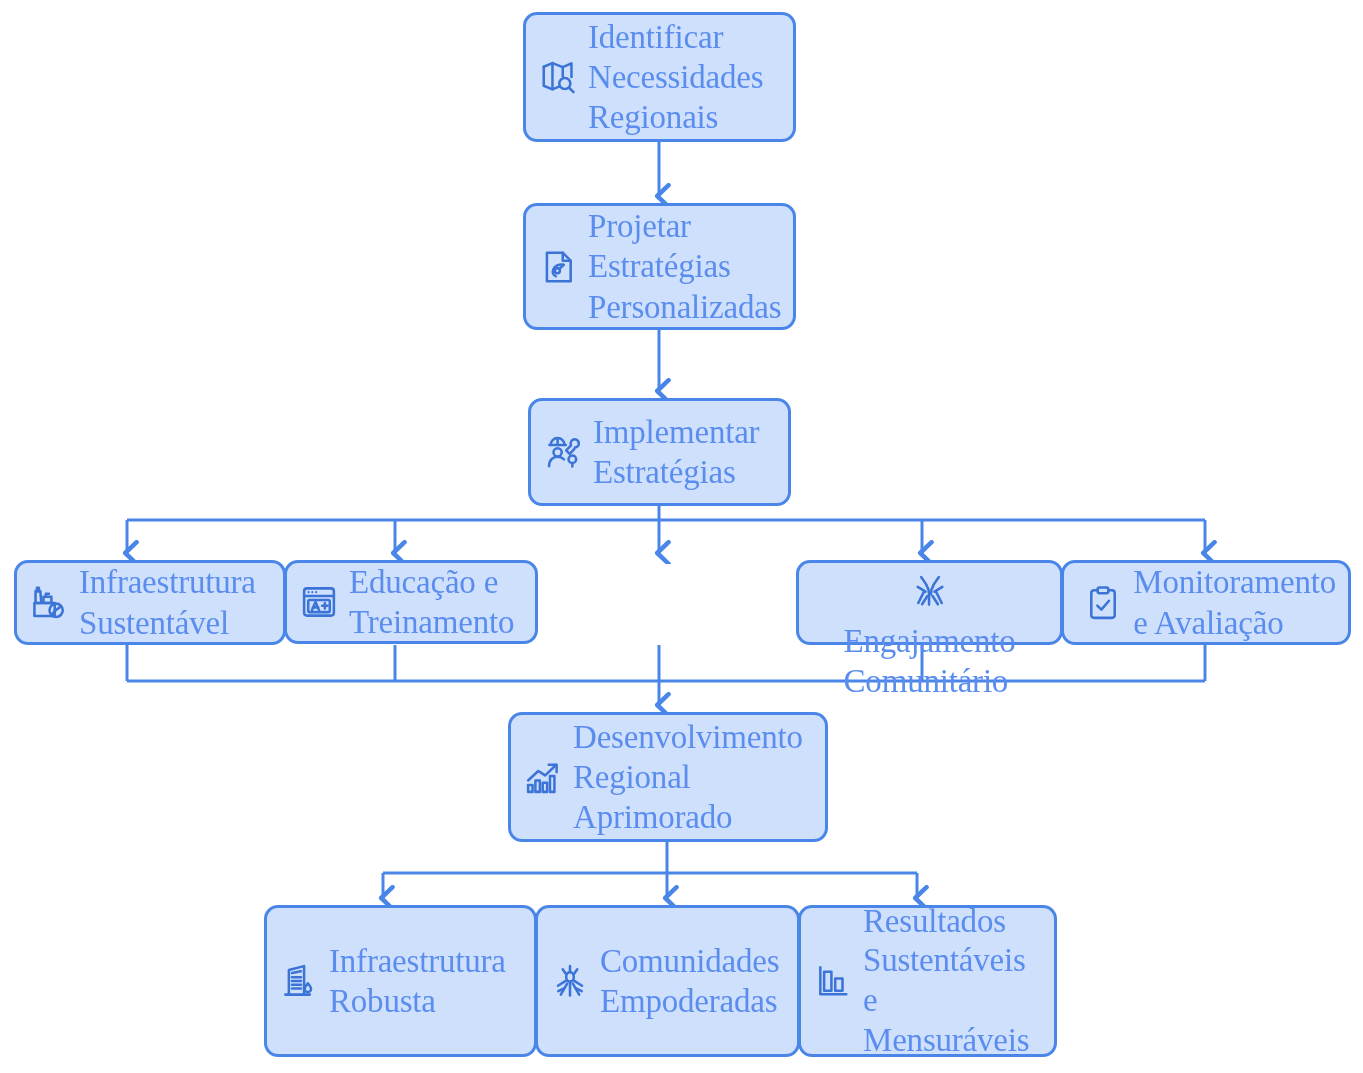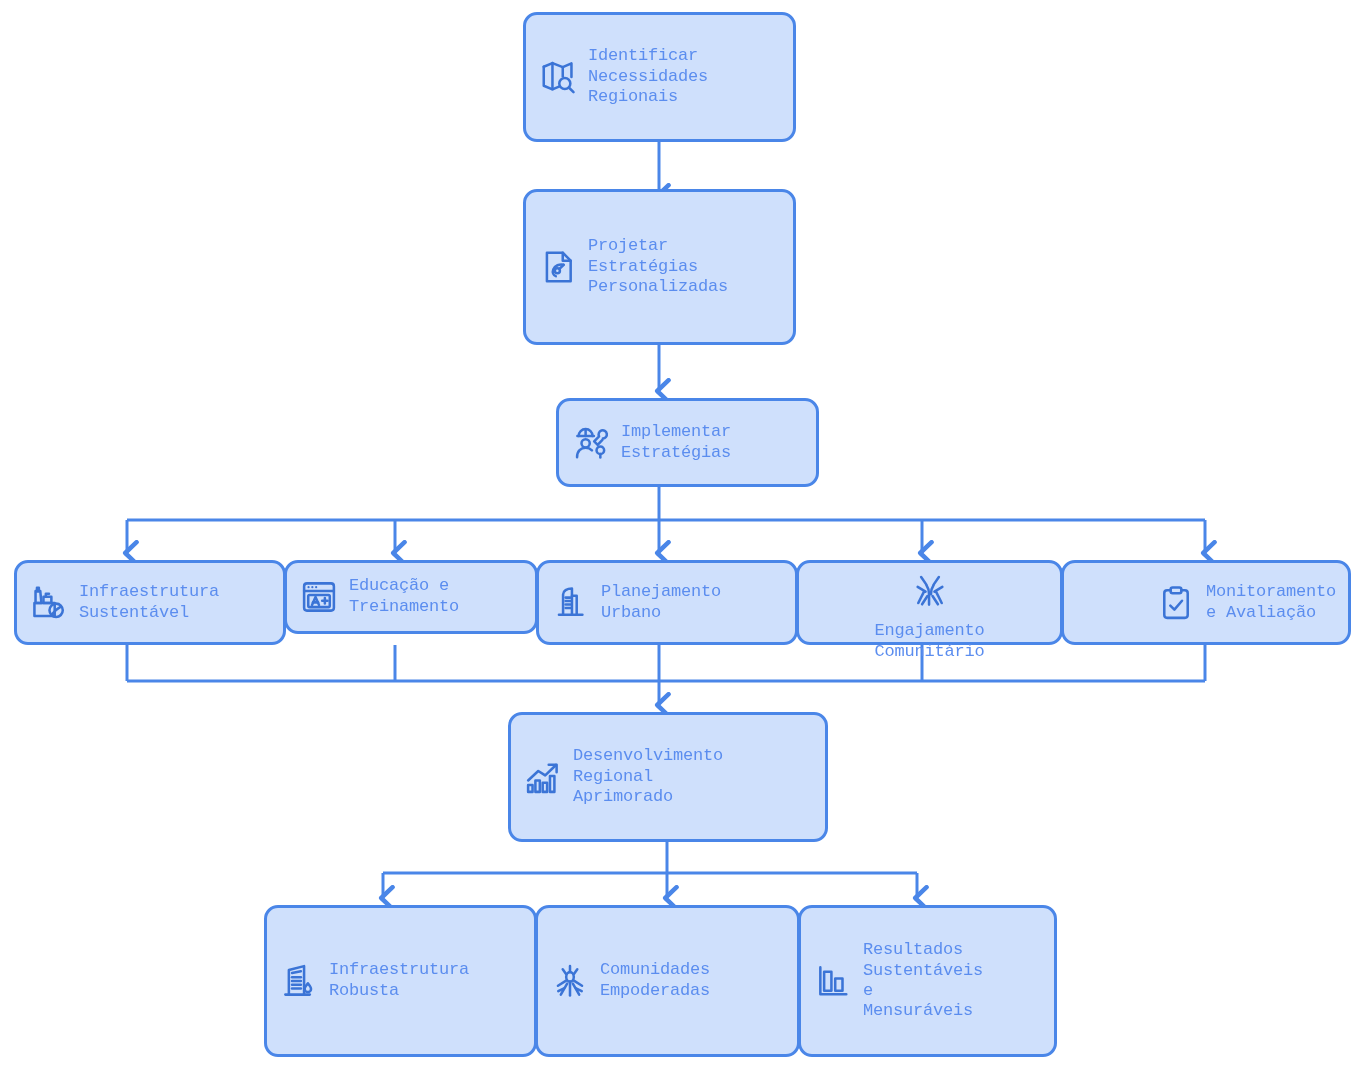--- a/index.html
+++ b/index.html
@@ -56,34 +56,34 @@
     color: #3b74d6;
   }
   .node .node-icon svg {
     width: 38px;
     height: 38px;
     display: block;
   }
 
   .node .node-label {
     color: #5b8def;
-    font-size: 17px;
+    font-size: 33px;
     line-height: 1.22;
-    font-family: Liberation Mono, monospace;
+    font-family: Liberation Serif, serif;
     white-space: pre-line;
     letter-spacing: -0.2px;
   }
 
   
   #node-identificar        { left: 523px;  top: 12px;   width: 273px; height: 130px; }
-  #node-projetar          { left: 523px;  top: 189px;  width: 273px; height: 156px; }
-  #node-implementar       { left: 556px;  top: 398px;  width: 263px; height: 89px;  }
+  #node-projetar          { left: 523px;  top: 203px;  width: 273px; height: 127px; }
+  #node-implementar       { left: 528px;  top: 398px;  width: 263px; height: 108px;  }
 
   #node-infraestrutura-sust { left: 14px;   top: 560px;  width: 272px; height: 85px; }
-  #node-educacao           { left: 284px;  top: 560px;  width: 254px; height: 74px; }
+  #node-educacao           { left: 284px;  top: 560px;  width: 254px; height: 84px; }
   #node-planejamento       { left: 536px;  top: 560px;  width: 262px; height: 85px; }
   #node-engajamento        { left: 796px;  top: 560px;  width: 267px; height: 85px; flex-direction: column; }
   #node-monitoramento      { left: 1061px; top: 560px;  width: 290px; height: 85px; justify-content: flex-end; }
 
   #node-desenvolvimento    { left: 508px;  top: 712px;  width: 320px; height: 130px; }
 
   #node-infra-robusta      { left: 264px;  top: 905px;  width: 273px; height: 152px; }
   #node-comunidades        { left: 535px;  top: 905px;  width: 265px; height: 152px; }
   #node-resultados         { left: 798px;  top: 905px;  width: 259px; height: 152px; }
 
@@ -208,35 +208,20 @@
         <rect x="5.2" y="10.8" width="13.6" height="7.6" rx="0.8"></rect>
         <path d="M7.6 17 L9.8 12 L12 17"></path>
         <path d="M8.2 15.4 L11.4 15.4"></path>
         <path d="M14 14.4 L17.4 14.4 M15.7 12.7 L15.7 16.1"></path>
       </svg>
     </span>
     <span class="node-label">Educação e
 Treinamento</span>
   </div>
 
-  <div class="node" id="node-planejamento">
-    <span class="node-icon">
-      <svg viewBox="0 0 24 24" fill="none" stroke="currentColor" stroke-width="1.6" stroke-linecap="round" stroke-linejoin="round">
-        <path d="M7 19.4 L7 6.6 C7 4.4 9.4 2.8 12.6 2.8 L12.6 19.4"></path>
-        <path d="M15.6 19.4 L15.6 7.4 L12.6 7.4"></path>
-        <path d="M4.4 19.4 L19.2 19.4"></path>
-        <path d="M8.6 8.6 L11.6 8.6"></path>
-        <path d="M8.6 10.8 L11.6 10.8"></path>
-        <path d="M8.6 13 L11.6 13"></path>
-        <path d="M8.6 15.2 L11.6 15.2"></path>
-      </svg>
-    </span>
-    <span class="node-label">Planejamento
-Urbano</span>
-  </div>
 
   <div class="node" id="node-engajamento">
     <span class="node-icon">
       <svg viewBox="0 0 24 24" fill="none" stroke="currentColor" stroke-width="1.6" stroke-linecap="round" stroke-linejoin="round">
         <path d="M6.4 3.2 L9.6 7.8"></path>
         <path d="M17.6 3.2 L14.4 7.8"></path>
         <path d="M4.2 9.4 L9.2 12.4"></path>
         <path d="M19.8 9.4 L14.8 12.4"></path>
         <path d="M9.8 8.4 C11 10.2 11.4 12 11.4 14 L11.4 20.6"></path>
         <path d="M14.2 8.4 C13 10.2 12.6 12 12.6 14"></path>

